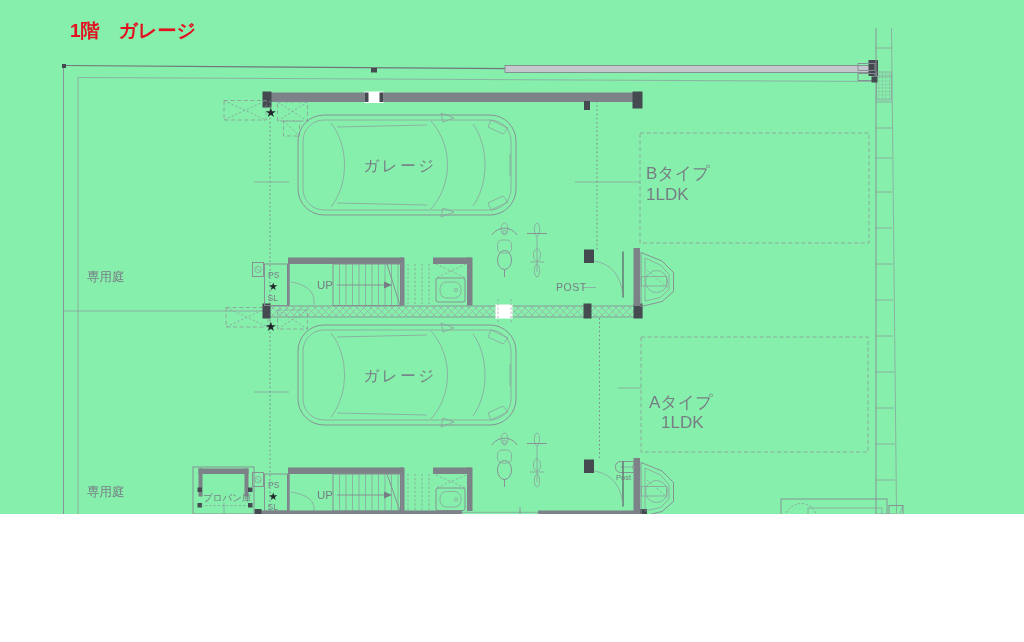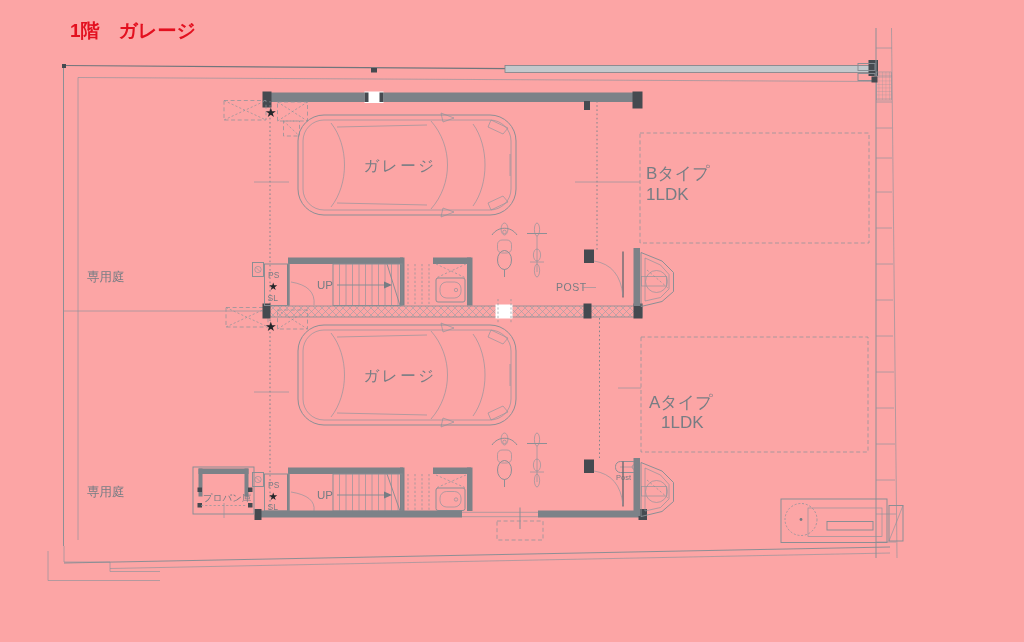--- a/index.html
+++ b/index.html
@@ -1,16 +1,16 @@
 <!DOCTYPE html>
 <html><head>
 <meta charset="utf-8">
 <style>
   html,body{margin:0;padding:0;background:#ffffff;}
-  .canvas{position:relative;width:1024px;height:642px;background:#fca5a5;overflow:hidden;
+  .canvas{position:relative;width:1024px;height:514px;background:#86efac;overflow:hidden;
           font-family:"Liberation Sans","DejaVu Sans",sans-serif;}
   svg{position:absolute;left:0;top:0;}
   .s1{stroke:#878d93;stroke-width:.95;fill:none}
   .s2{stroke:#8d939a;stroke-width:.65;fill:none}
   .sb{stroke:#70767c;stroke-width:1.25;fill:none}
   .sd{stroke:#8d939a;stroke-width:.75;fill:none;stroke-dasharray:4 2.6}
   .sd2{stroke:#8d939a;stroke-width:.7;fill:none;stroke-dasharray:2.2 2}
   .sdot{stroke:#7d838a;stroke-width:.95;fill:none;stroke-dasharray:1.6 2.6}
   .wallf{fill:#7c8288;stroke:none}
   .dk{fill:#454a50;stroke:none}

